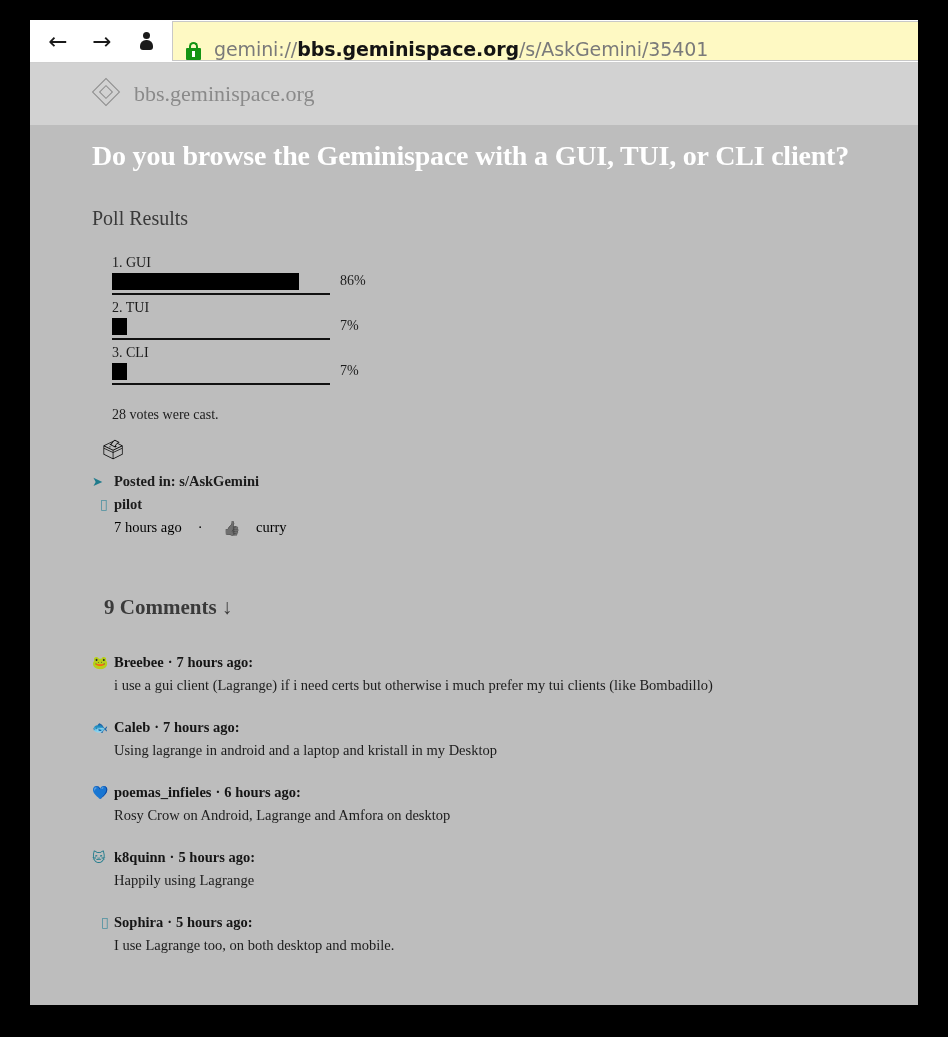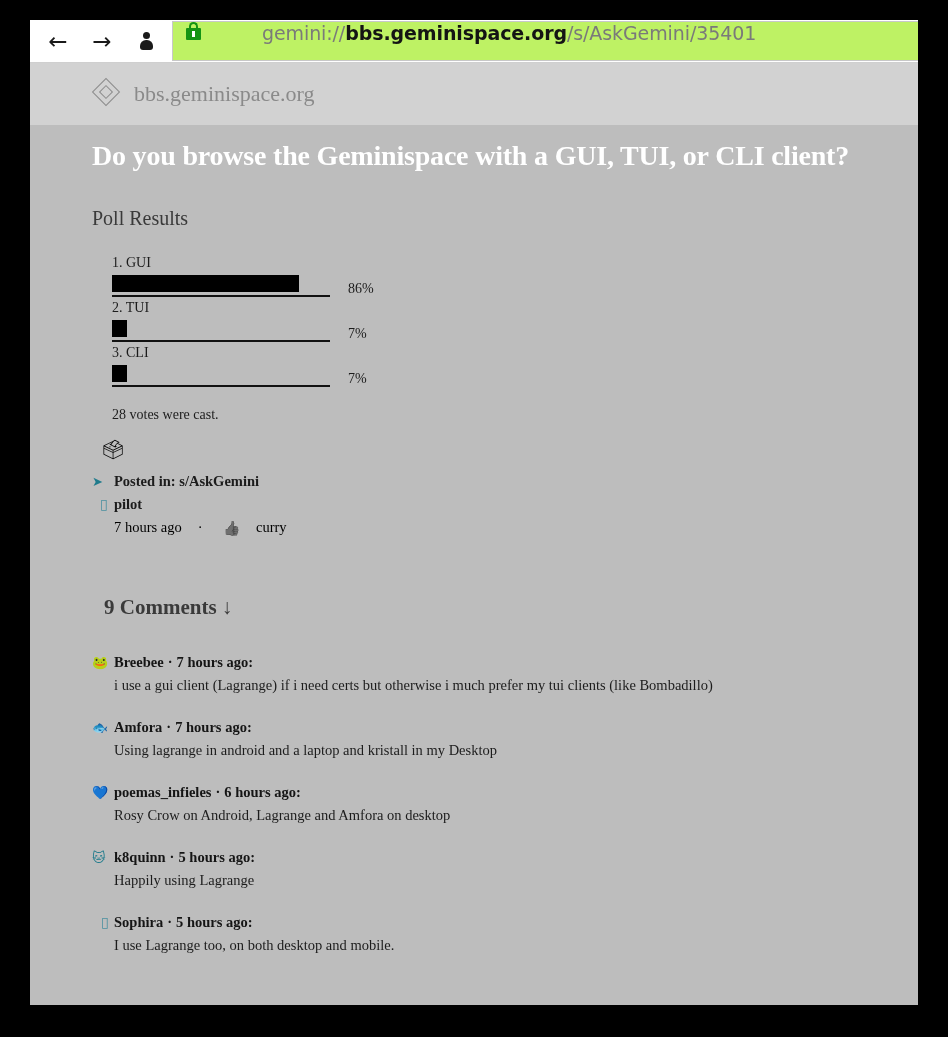--- a/index.html
+++ b/index.html
@@ -77,28 +77,27 @@
     left: 1px; top: 8px;
     width: 13px; height: 10px;
     border-radius: 6px 6px 3px 3px;
     background: #1a1a1a;
   }
 
   #url-bar {
     flex: 1;
     height: 40px;
     margin-left: 4px;
-    background: #bef264;
+    background: #fef9c3;
     border: 1px solid #c8c8c8;
     border-right: none;
     display: flex;
-    align-items: flex-start;
+    align-items: flex-end;
     padding-left: 12px;
     box-sizing: border-box;
-    gap: 48px;
   }
   #lock-icon {
     width: 17px;
     height: 18px;
     position: relative;
     flex: 0 0 auto;
     margin-right: 12px;
   }
   #lock-icon .shackle {
     position: absolute;
@@ -202,23 +201,22 @@
   }
   .poll-option { margin-bottom: 2px; }
   .poll-option-label {
     font-size: 14px;
     color: #1c1c1c;
     font-family: "Liberation Serif", serif;
     line-height: 1.35;
   }
   .poll-bar-row {
     display: flex;
-    align-items: flex-end;
+    align-items: flex-start;
     height: 24px;
-    gap: 8px;
   }
   .poll-track {
     position: relative;
     width: 218px;
     height: 22px;
     flex: 0 0 auto;
   }
   .poll-track .rule {
     position: absolute;
     left: 0;
@@ -449,21 +447,21 @@
             <span>Breebee</span>
             <span style="margin:0 4px;">·</span>
             <span>7 hours ago:</span>
           </div>
           <div class="comment-body">i use a gui client (Lagrange) if i need certs but otherwise i much prefer my tui clients (like Bombadillo)</div>
         </div>
 
         <div class="comment">
           <div class="comment-head">
             <span class="comment-avatar">🐟</span>
-            <span>Amfora</span>
+            <span>Caleb</span>
             <span style="margin:0 4px;">·</span>
             <span>7 hours ago:</span>
           </div>
           <div class="comment-body">Using lagrange in android and a laptop and kristall in my Desktop</div>
         </div>
 
         <div class="comment">
           <div class="comment-head">
             <span class="comment-avatar">💙</span>
             <span>poemas_infieles</span>

